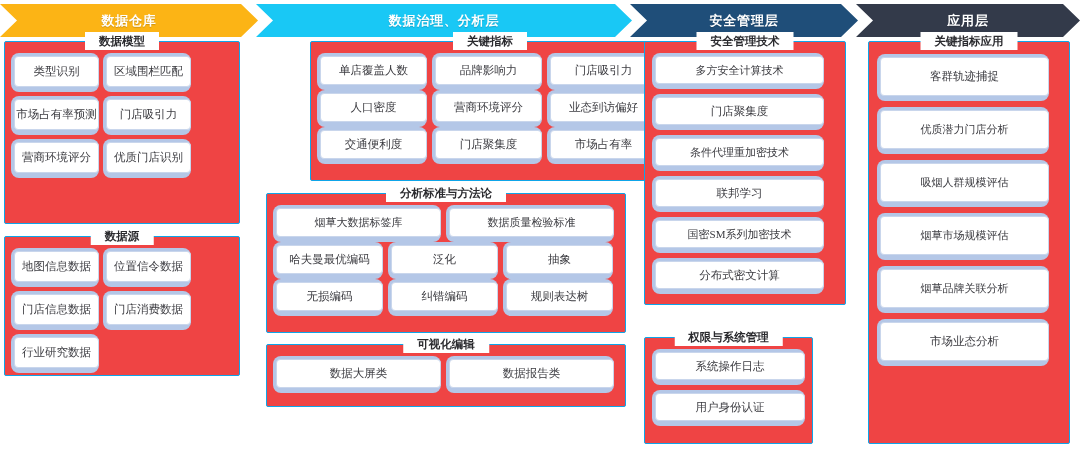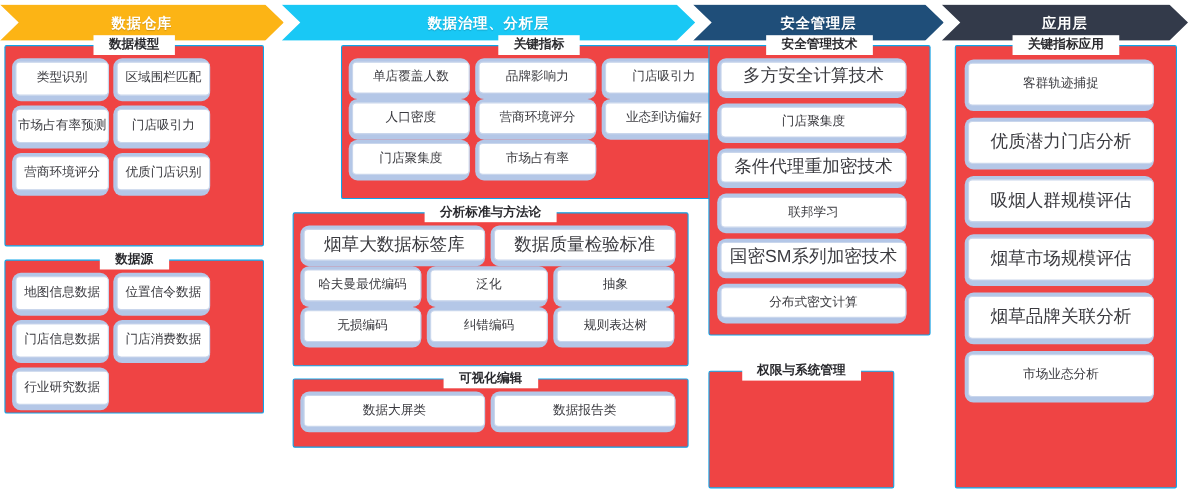--- a/index.html
+++ b/index.html
@@ -86,21 +86,21 @@
     display:flex;
     align-items:center;
     justify-content:center;
     font-size:11.5px;
     color:#3b3b40;
     text-align:center;
     line-height:1.1;
     box-sizing:border-box;
     white-space:nowrap;
   }
-  .chip.sm .inner{font-size:16px;}
+  .chip.sm .inner{font-size:11px;font-family:Liberation Serif, serif;}
 
   
   .c1 .chip{width:88px;height:39px;}
   .c1 .group-body{padding:11px 6px 7px 6px;gap:4px 4px;}
 
   .c2 .chip{width:110px;height:37px;}
   .c2 .group-body{padding:11px 6px 7px 6px;gap:0 5px;}
   .c2 .chip.w2{width:168px;}
 
   .c3 .chip{width:172px;height:36px;}
@@ -189,20 +189,23 @@
             <div class="chip">
               <div class="inner">人口密度</div>
             </div>
             <div class="chip">
               <div class="inner">营商环境评分</div>
             </div>
             <div class="chip">
               <div class="inner">业态到访偏好</div>
             </div>
             <div class="chip">
+              <div class="inner">交通便利度</div>
+            </div>
+            <div class="chip">
               <div class="inner">门店聚集度</div>
             </div>
             <div class="chip">
               <div class="inner">市场占有率</div>
             </div>
           </div>
         </div>
         <div class="group" style="position: absolute; top: 152px; left: 0px; width: 360px; height: 140px;">
           <div class="group-title">分析标准与方法论</div>
           <div class="group-body">
@@ -263,20 +266,28 @@
             <div class="chip sm">
               <div class="inner">国密SM系列加密技术</div>
             </div>
             <div class="chip">
               <div class="inner">分布式密文计算</div>
             </div>
           </div>
         </div>
         <div class="group" style="position: absolute; top: 296px; left: 0px; width: 169px; height: 107px;">
           <div class="group-title">权限与系统管理</div>
+          <div class="group-body">
+            <div class="chip">
+              <div class="inner">系统操作日志</div>
+            </div>
+            <div class="chip">
+              <div class="inner">用户身份认证</div>
+            </div>
+          </div>
         </div>
       </div>
       <div class="col c4" style="left: 868px; width: 202px;">
         <div class="group" style="position: absolute; top: 0px; left: 0px; width: 202px; height: 403px;">
           <div class="group-title">关键指标应用</div>
           <div class="group-body">
             <div class="chip">
               <div class="inner">客群轨迹捕捉</div>
             </div>
             <div class="chip sm">

